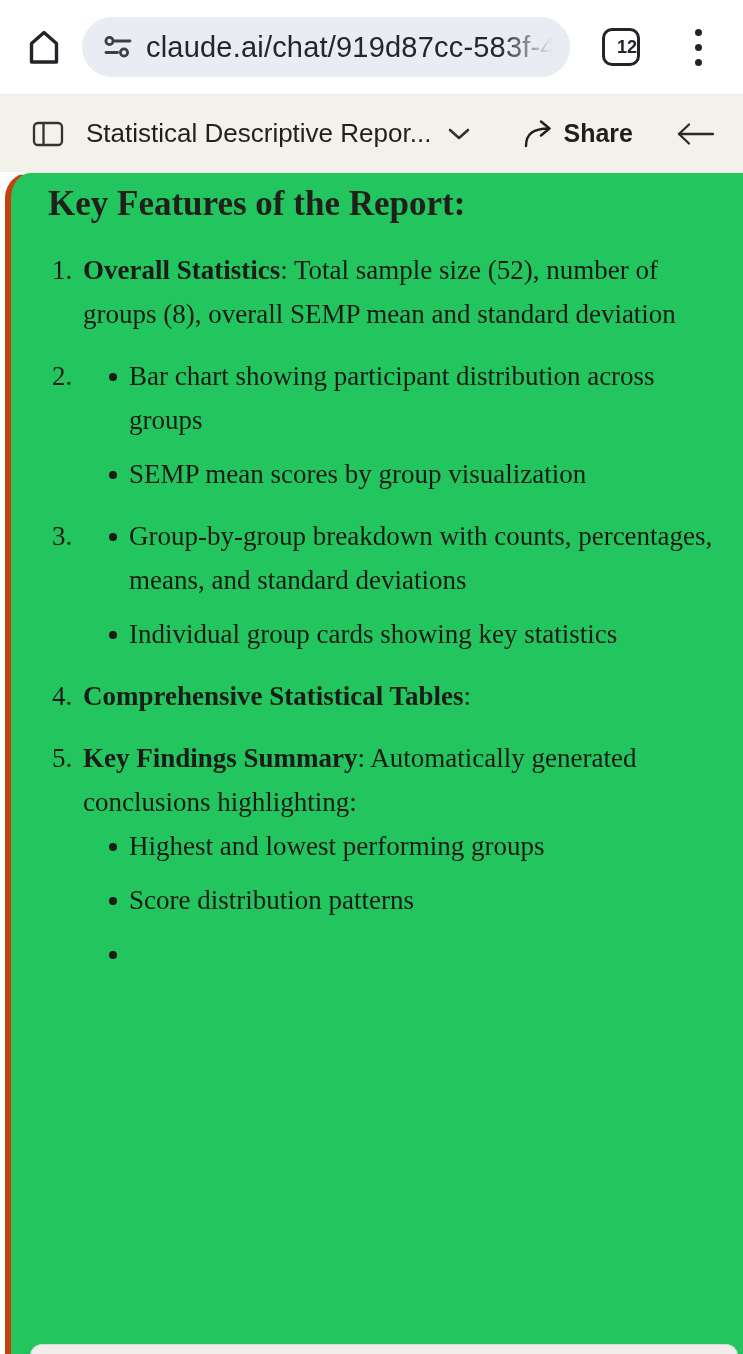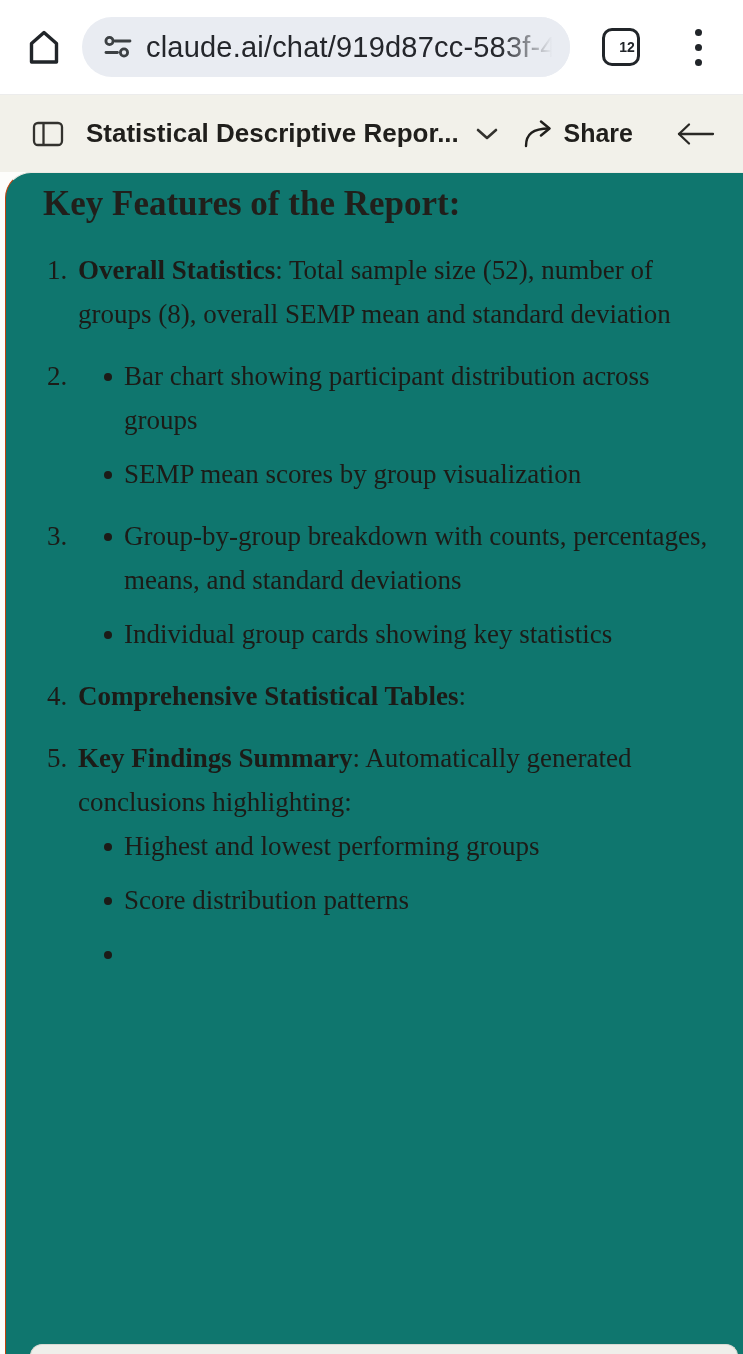--- a/index.html
+++ b/index.html
@@ -14,46 +14,46 @@
     align-items:center; justify-content:center; flex:0 0 auto; }
   .url-pill { position:relative; margin-left:16px; width:488px; height:60px;
     background:#e9ecf2; border-radius:30px; display:flex; align-items:center;
     padding:0 18px 0 22px; overflow:hidden; flex:0 0 auto; }
   .url-text { margin-left:14px; font-size:29px; color:#24262b;
     white-space:nowrap; overflow:hidden; letter-spacing:0.2px; }
   .url-fade { position:absolute; top:0; right:0; width:70px; height:100%;
     background:linear-gradient(to right, rgba(233,236,242,0), #e9ecf2 75%); }
   .tab-counter { margin-left:32px; width:38px; height:38px;
     border:3px solid #212529; border-radius:10px; display:flex;
-    align-items:center; justify-content:center; font-size:14px; font-weight:700;
+    align-items:center; justify-content:center; font-size:18px; font-weight:700;
     color:#212529; flex:0 0 auto;padding-left:12px; }
   .kebab { margin-left:38px; width:40px; height:44px; display:flex;
     flex-direction:column; align-items:center; justify-content:center; gap:8px; }
   .kebab i { width:7px; height:7px; border-radius:50%; background:#212529; display:block; }
 
   
   .app-header { position:relative; height:77px; background:#f2f1ea;
     display:flex; align-items:center; }
   .sidebar-toggle { margin-left:28px; width:40px; height:40px; display:flex;
     align-items:center; justify-content:center; flex:0 0 auto; }
   .title-group { margin-left:18px; display:flex; align-items:center; gap:16px;
     min-width:0; }
-  .conv-title { font-size:26px; font-weight:700; color:#201f1c;
+  .conv-title { font-size:26px; font-weight:400; color:#201f1c;
     white-space:nowrap; }
   .share-btn { margin-left:auto; display:flex; align-items:center; gap:8px; }
   .share-label { font-size:25px; font-weight:700; color:#201f1c; }
   .back-btn { margin-left:40px; margin-right:26px; width:44px; height:40px;
     display:flex; align-items:center; justify-content:center; }
 
   
   .content { position:absolute; top:172px; left:0; right:0; bottom:0;
     background:#fdfdfb; }
   .panel { position:absolute; top:0; left:5px; right:0; bottom:0;
-    background:#0f766e; border-top:1px solid #ebe9e2;
-    border-left:1px solid #c2410c; border-top-left-radius:26px;
+    background:#22c55e; border-top:1px solid #ebe9e2;
+    border-left:6px solid #c2410c; border-top-left-radius:26px;
     padding:9px 28px 0 37px; overflow:hidden;
     font-family:"Liberation Serif", serif; color:#1c1b17; }
   h2.report-heading { font-size:35px; line-height:44px; font-weight:700;
     color:#211f1b; margin:0 0 22px 0; }
   ol.report-list { list-style:none; font-size:27px; line-height:44px; }
   ol.report-list > li { position:relative; padding-left:35px; margin-bottom:18px; }
   ol.report-list > li .num { position:absolute; left:4px; top:0; }
   ol.report-list strong { font-weight:700; }
   ul.sub-bullets { list-style:none; margin:0; }
   ul.sub-bullets > li { position:relative; padding-left:46px; margin-bottom:10px; }

